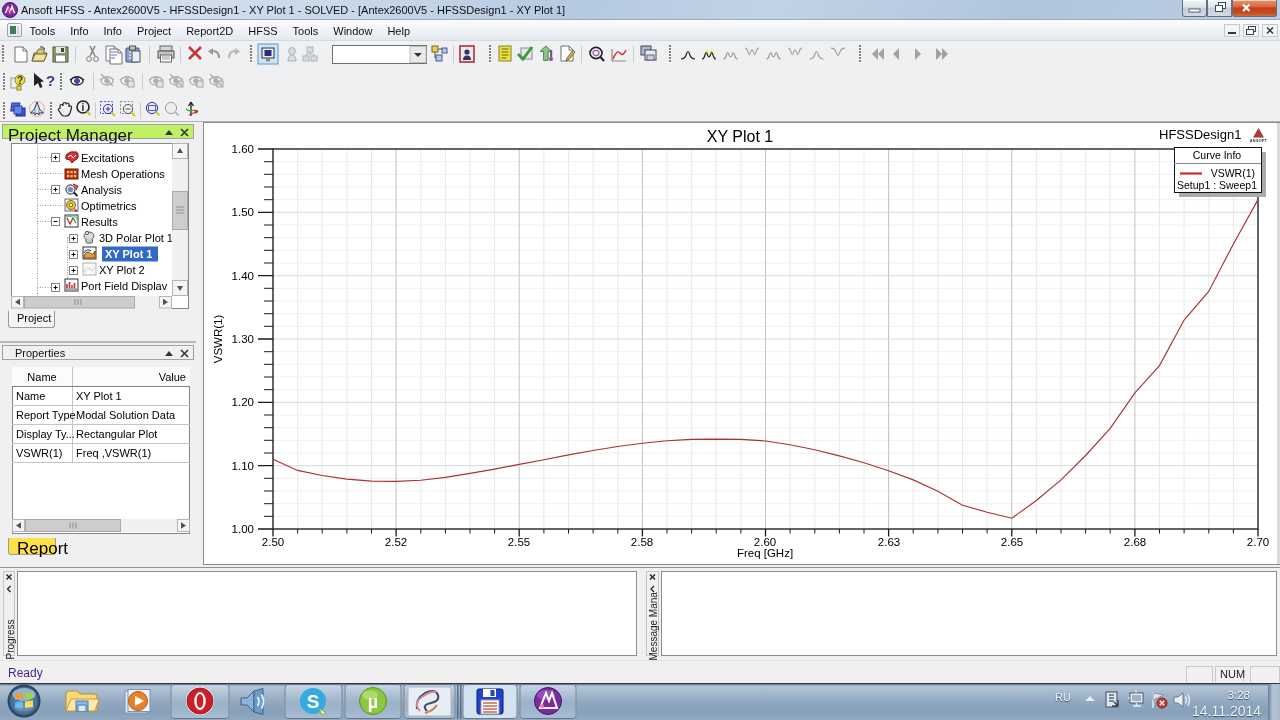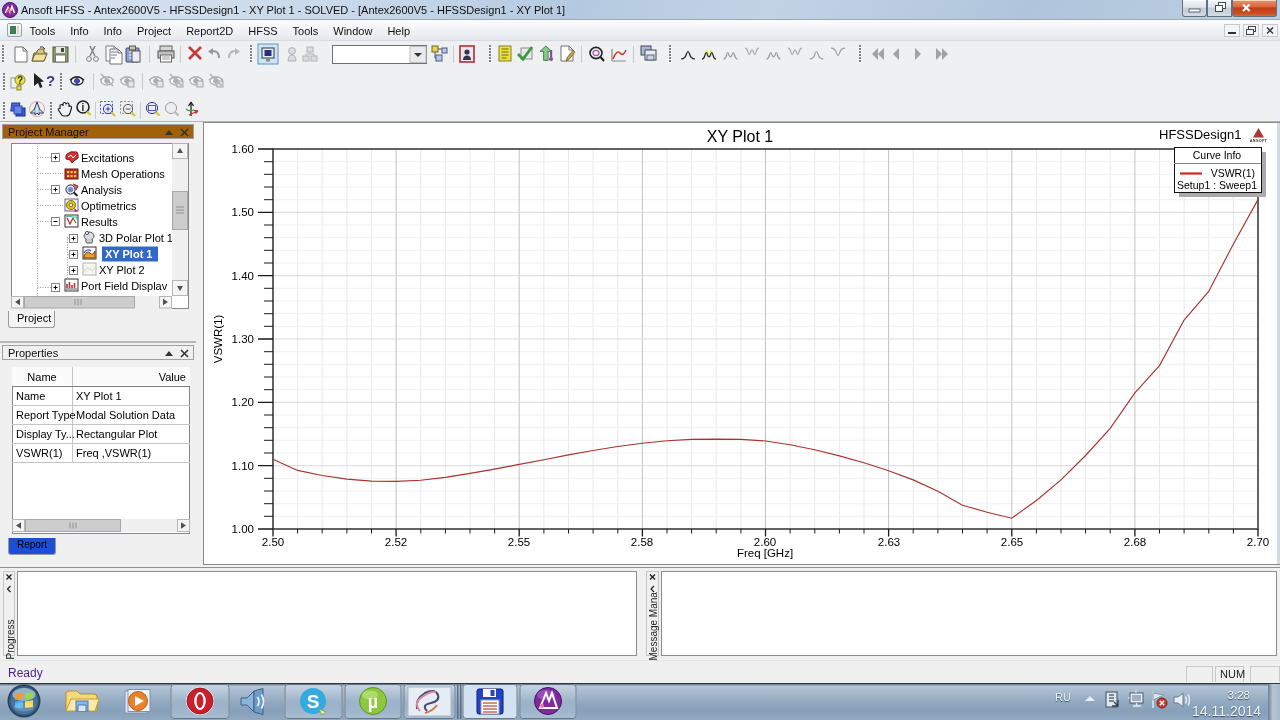--- a/index.html
+++ b/index.html
@@ -329,21 +329,21 @@
       </g>
 <g transform="translate(184,4)">
         <path d="M7 16 V2 M7 2 L4.5 6 M7 2 L9.5 6" fill="none" stroke="#222" stroke-width="1.3"></path>
         <path d="M7 16 L16 12 M16 12 L12 11.5 M16 12 L13.5 14.5" fill="none" stroke="#c33" stroke-width="1.3" transform="translate(-2,-1)"></path>
         <path d="M2 9 Q5 12 10 10" fill="none" stroke="#3a3" stroke-width="1.2"></path>
       </g>
 </g>
 </svg>
 <div class="abs" style="left:0;top:122px;width:198px;height:446px;background:#f0f0f0"></div>
 
-<div class="abs" style="left:2px;top:124px;width:192px;height:15px;border:1px solid #a0a0a0;background:#a16207;font-size:11px;color:#111;padding:1px 0 0 5px">Project Manager
+<div class="abs" style="left:2px;top:124px;width:192px;height:15px;border:1px solid #a0a0a0;background:#bef264;font-size:17px;color:#111;padding:1px 0 0 5px">Project Manager
 <svg style="position:absolute;right:3px;top:3px" width="26" height="9">
       <path d="M1 7 L5 2 L9 7 Z" fill="#333"></path>
       <path d="M17 1 L24 8 M24 1 L17 8" stroke="#333" stroke-width="1.6"></path>
     </svg>
 </div>
 
 <div class="abs" style="left:11px;top:143px;width:178px;height:166px;background:#fff;border:1px solid #828790"></div>
 <svg class="abs" style="left:11px;top:143px" width="178" height="166">
 <defs>
 <g id="plus">
@@ -459,21 +459,21 @@
 <rect x="148.5" y="0.5" width="12" height="11.5" fill="#f4f4f4" stroke="#b5b5b5"></rect>
       <path d="M157 6 L152 2.8 V9.2 Z" fill="#505050"></path>
 <rect x="13.5" y="0.5" width="110" height="11.5" fill="#cdcdcd" stroke="#a8a8a8"></rect>
       <path d="M64 3 v6 M67 3 v6 M70 3 v6" stroke="#909090"></path>
 </g>
 </svg>
 
 <div class="abs" style="left:8px;top:311px;width:47px;height:17px;background:#f4f4f4;border:1px solid #9a9a9a;border-top:none;border-radius:0 0 3px 3px;font-size:11px;padding:1px 0 0 8px">Project</div>
 <div class="abs" style="left:0;top:341px;width:196px;height:2px;background:#b9b9b9"></div>
 
-<div class="abs" style="left:2px;top:345px;width:192px;height:15px;border:1px solid #a0a0a0;background:#f0f0f0;font-size:11px;color:#111;padding:1px 0 0 5px">Properties
+<div class="abs" style="left:2px;top:345px;width:192px;height:15px;border:1px solid #a0a0a0;background:#f0f0f0;font-size:11px;color:#111;padding:1px 0 0 12px">Properties
 <svg style="position:absolute;right:3px;top:3px" width="26" height="9">
       <path d="M1 7 L5 2 L9 7 Z" fill="#333"></path>
       <path d="M17 1 L24 8 M24 1 L17 8" stroke="#333" stroke-width="1.6"></path>
     </svg>
 </div>
 
 <div class="abs" style="left:12px;top:367px;width:178px;height:167px;background:#fff;border:1px solid #828790"></div>
 <svg class="abs" style="left:12px;top:367px" width="178" height="167">
 <rect x="0" y="0" width="178" height="19" fill="#fbfbfb"></rect>
 <g stroke="#c5c5c5">
@@ -497,21 +497,21 @@
 <rect x="0" y="0" width="178" height="13" fill="#f0f0f0"></rect>
 <rect x="0.5" y="0.5" width="12" height="12" fill="#f4f4f4" stroke="#b5b5b5"></rect>
       <path d="M4 6.5 L9 3.3 V9.7 Z" fill="#505050"></path>
 <rect x="165.5" y="0.5" width="12" height="12" fill="#f4f4f4" stroke="#b5b5b5"></rect>
       <path d="M174 6.5 L169 3.3 V9.7 Z" fill="#505050"></path>
 <rect x="13.5" y="0.5" width="95" height="12" fill="#cdcdcd" stroke="#a8a8a8"></rect>
       <path d="M58 3.5 v6 M61 3.5 v6 M64 3.5 v6" stroke="#909090"></path>
 </g>
 </svg>
 
-<div class="abs" style="left:8px;top:538px;width:48px;height:17px;background:#1d4ed8;border:1px solid #9a9a9a;border-top:none;border-radius:0 0 3px 3px;font-size:10px;padding:1px 0 0 8px">Report</div>
+<div class="abs" style="left:8px;top:538px;width:48px;height:17px;background:#fde047;border:1px solid #9a9a9a;border-top:none;border-radius:0 0 3px 3px;font-size:17px;padding:1px 0 0 8px">Report</div>
 <div class="abs" style="left:203px;top:122px;width:1077px;height:443px;background:#fff;border-left:1px solid #898989;border-top:1px solid #898989;border-bottom:1px solid #898989"></div>
 <div class="abs" style="left:1277px;top:123px;width:3px;height:441px;background:#d6dbe2"></div>
 <svg class="abs" style="left:204px;top:122px" width="1073" height="442">
 <text x="536" y="20" font-size="16" text-anchor="middle" fill="#000">XY Plot 1</text>
 <text x="955" y="16.5" font-size="13" fill="#000">HFSSDesign1</text>
 <g transform="translate(1049,6)">
       <path d="M5.5 0 L11 9.5 H7.8 L5.5 5.5 L3.2 9.5 H0 Z" fill="#a83838"></path>
       <path d="M5.5 3.5 L8.5 9.5 H2.5 Z" fill="#a83838"></path>
       <text x="5.5" y="13.5" font-size="3.8" text-anchor="middle" fill="#333" font-weight="bold" letter-spacing="0.3">ANSOFT</text>
     </g>

